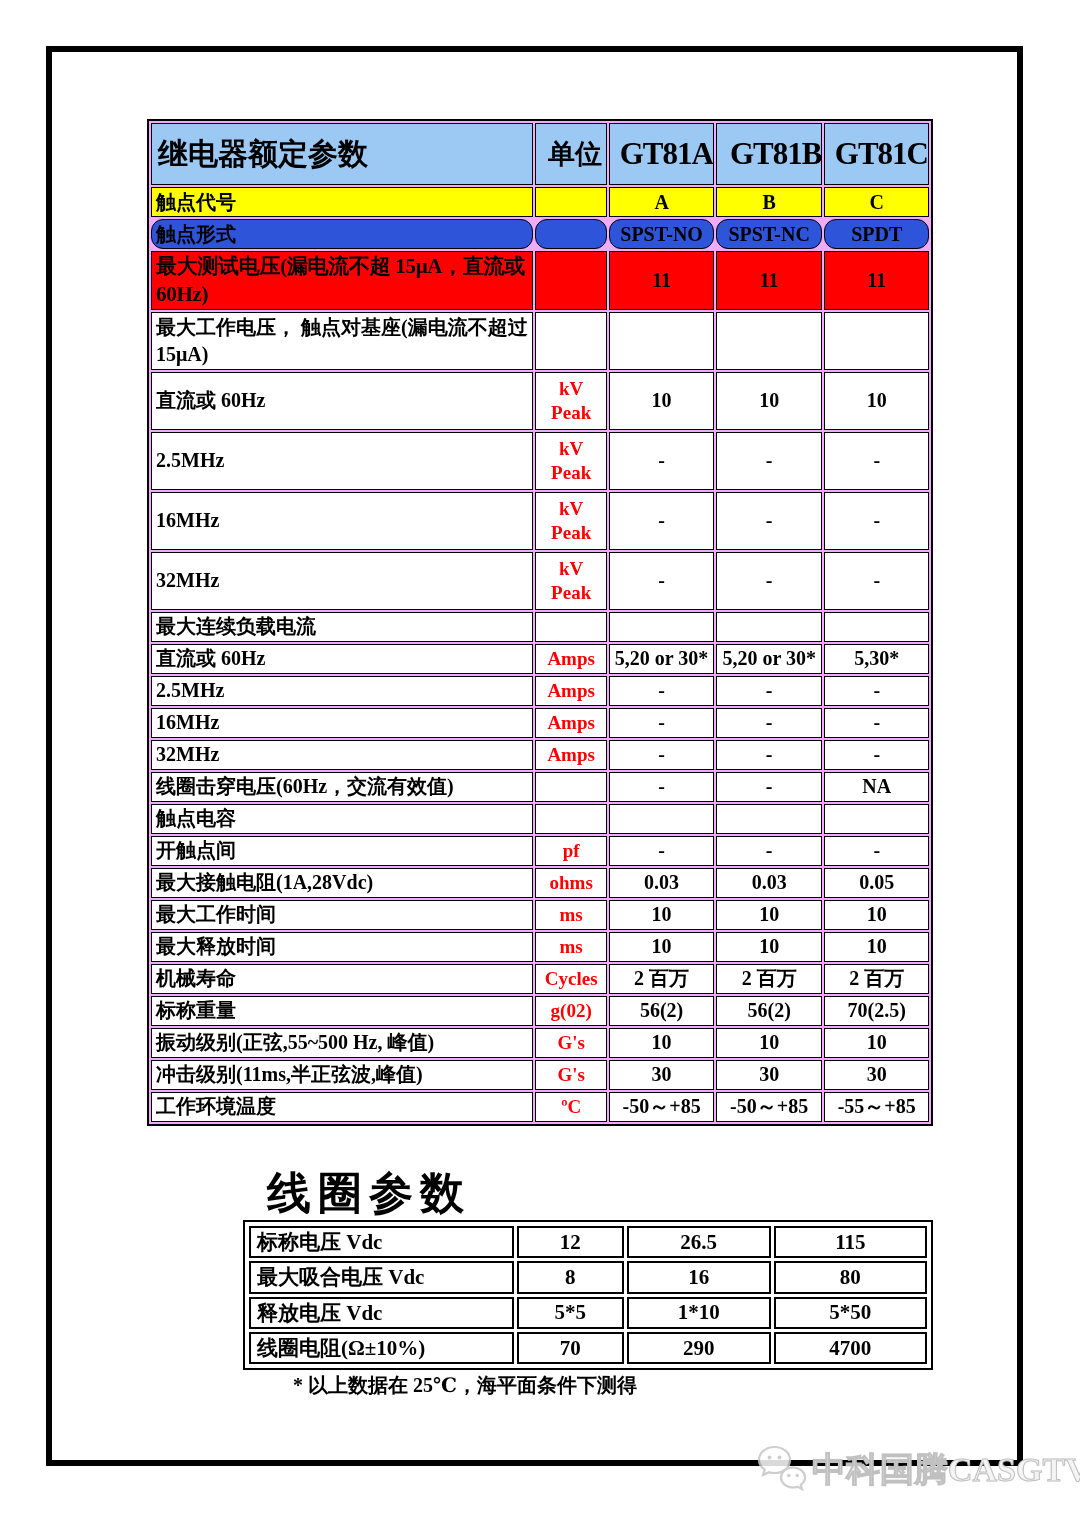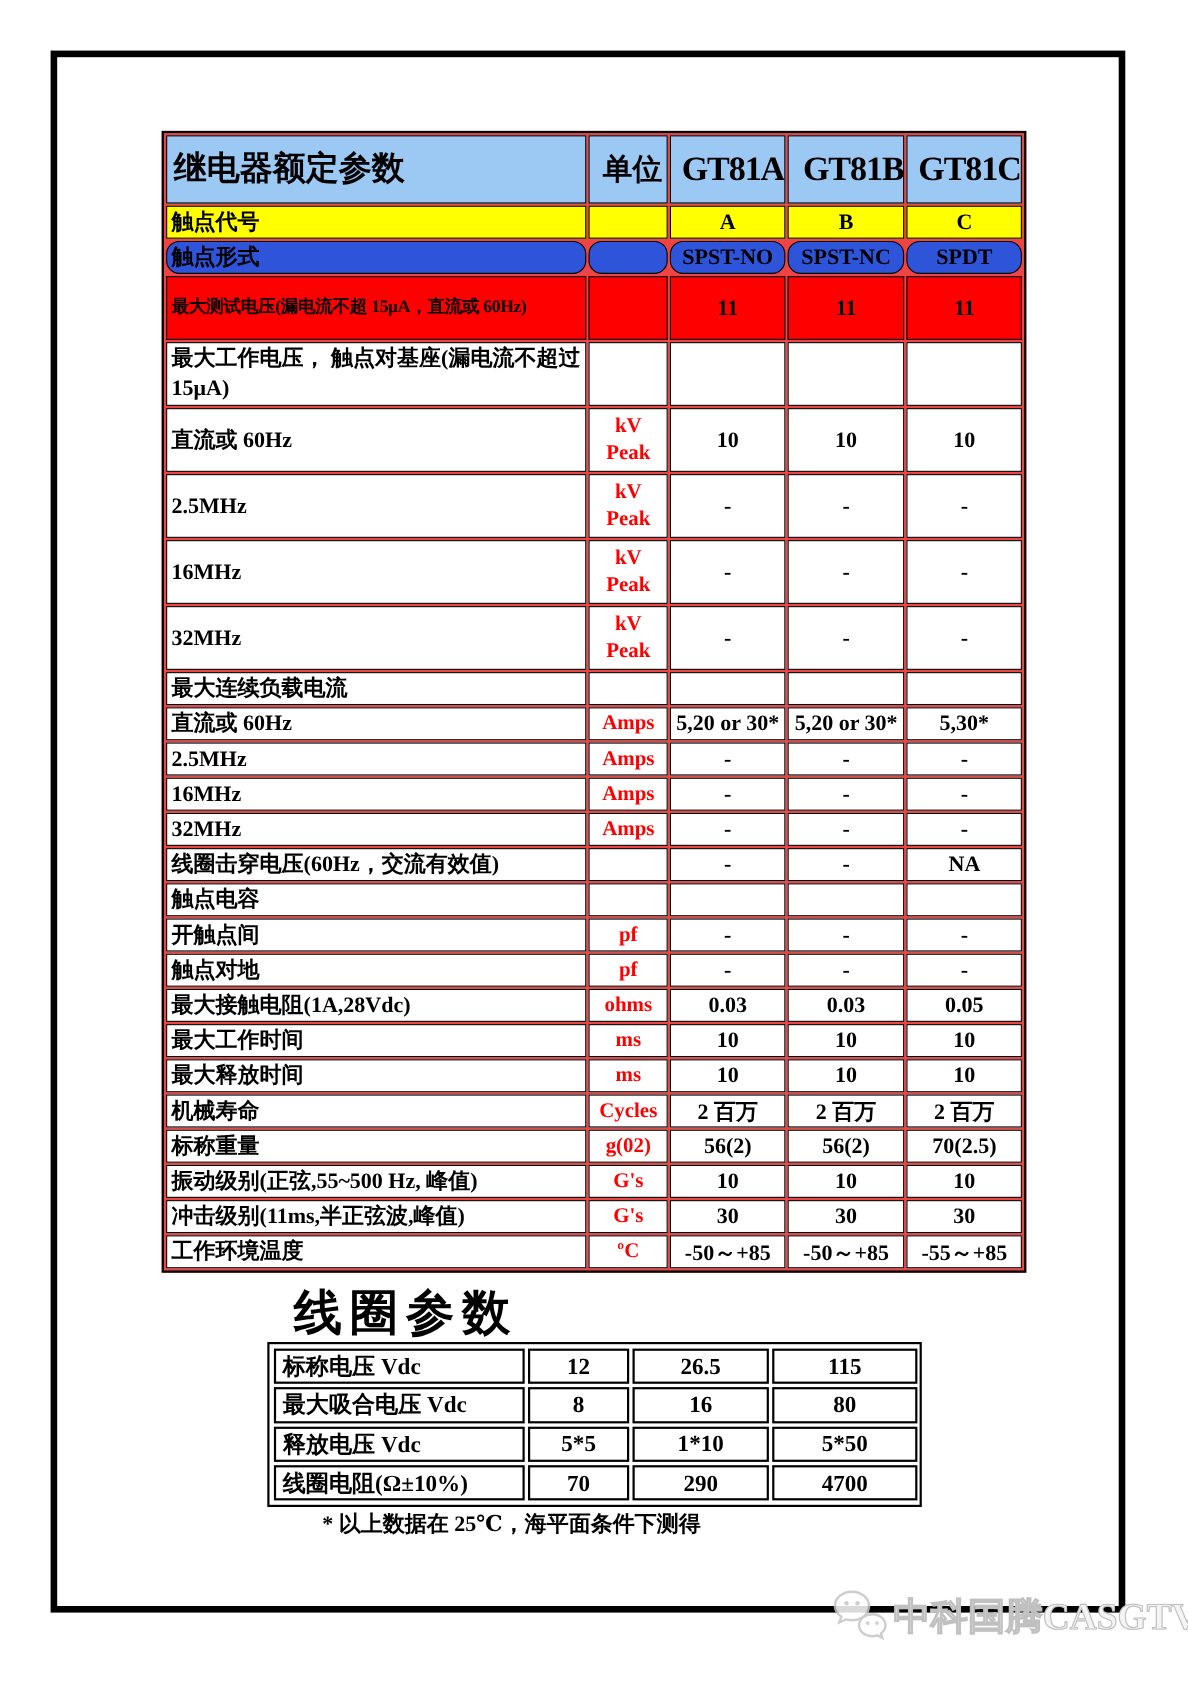--- a/index.html
+++ b/index.html
@@ -6,46 +6,46 @@
   html,body { width:1080px; height:1528px; background:#fff;
     font-family:"Liberation Serif","DejaVu Serif",serif; color:#000; }
   body { position:relative; overflow:hidden; }
 
   .frame { position:absolute; left:46px; top:46px; width:977px; height:1420px;
     border:6px solid #000; background:#fff; }
 
   
   table.rt { position:absolute; left:147px; top:119px; width:786px;
     border-collapse:separate; border-spacing:2px; border:2px solid #000;
-    table-layout:fixed; background:#ef4444; }
+    table-layout:fixed; background:#f0abfc; }
   table.rt td { border:1.5px solid #000; background:#fff; vertical-align:middle;
     font-weight:bold; height:30px; overflow:hidden; }
   table.rt col.c-lbl{width:380px;} table.rt col.c-unit{width:72px;}
   table.rt col.c-a{width:104px;} table.rt col.c-b{width:106px;} table.rt col.c-c{width:104px;}
 
   td.lbl { text-align:left; padding:0 2px 0 4px; font-size:20px; line-height:1.35; }
   td.unit { text-align:center; color:#FF0000; font-size:19px; white-space:pre-line; line-height:1.25; }
   td.val { text-align:center; font-size:20px; white-space:nowrap; }
 
   tr.hdr td { background:#9CC9F3; }
   tr.hdr td.h-title { font-size:30px; padding-left:6px; }
   tr.hdr td.h-unit { font-size:27px; color:#000; text-align:center; white-space:nowrap; padding:12px; }
   tr.hdr td.h-model { font-size:31px; text-align:right; letter-spacing:-1px; padding:0; }
   tr.hdr td { height:56px; }
 
   tr.bg-yellow td { background:#FFFF00;margin-top:32px; }
   tr.bg-blue td { background:#2E54D9;border-radius:12px; }
   tr.bg-red td { background:#FF0000; }
   tr.tall td { height:58px; }
-  tr.lbl-sm td.lbl { font-size:16px; letter-spacing:-0.3px; }
+  tr.lbl-sm td.lbl { font-size:21px; letter-spacing:-0.3px; }
 
   
   .coil-title { position:absolute; left:267px; top:1164px; font-size:44px;
     font-weight:bold; letter-spacing:7px; }
-  .coil-wrap { position:absolute; left:243px; top:1220px; width:595px;
+  .coil-wrap { position:absolute; left:243px; top:1220px; width:690px;
     border:2px solid #000; padding:1px; background:#fff; }
   table.ct { width:100%; border-collapse:separate; border-spacing:3px; table-layout:fixed; }
   table.ct td { border:2px solid #000; height:31px; vertical-align:middle;
     font-weight:bold; font-size:21px; }
   table.ct col.k-lbl{width:228px;} table.ct col.k-1{width:92px;}
   table.ct col.k-2{width:124px;} table.ct col.k-3{width:132px;}
   table.ct td.lbl { text-align:left; padding-left:6px; }
   table.ct td.val { text-align:center; }
 
   .footnote { position:absolute; left:293px; top:1372px; font-size:20px; font-weight:bold; }
@@ -206,27 +206,20 @@
       </tr>
 
       <tr>
         <td class="lbl">开触点间</td>
         <td class="unit">pf</td>
         <td class="val">-</td>
         <td class="val">-</td>
         <td class="val">-</td>
       </tr>
 
-      <tr>
-        <td class="lbl">触点对地</td>
-        <td class="unit">pf</td>
-        <td class="val">-</td>
-        <td class="val">-</td>
-        <td class="val">-</td>
-      </tr>
 
       <tr>
         <td class="lbl">最大接触电阻(1A,28Vdc)</td>
         <td class="unit">ohms</td>
         <td class="val">0.03</td>
         <td class="val">0.03</td>
         <td class="val">0.05</td>
       </tr>
 
       <tr>

